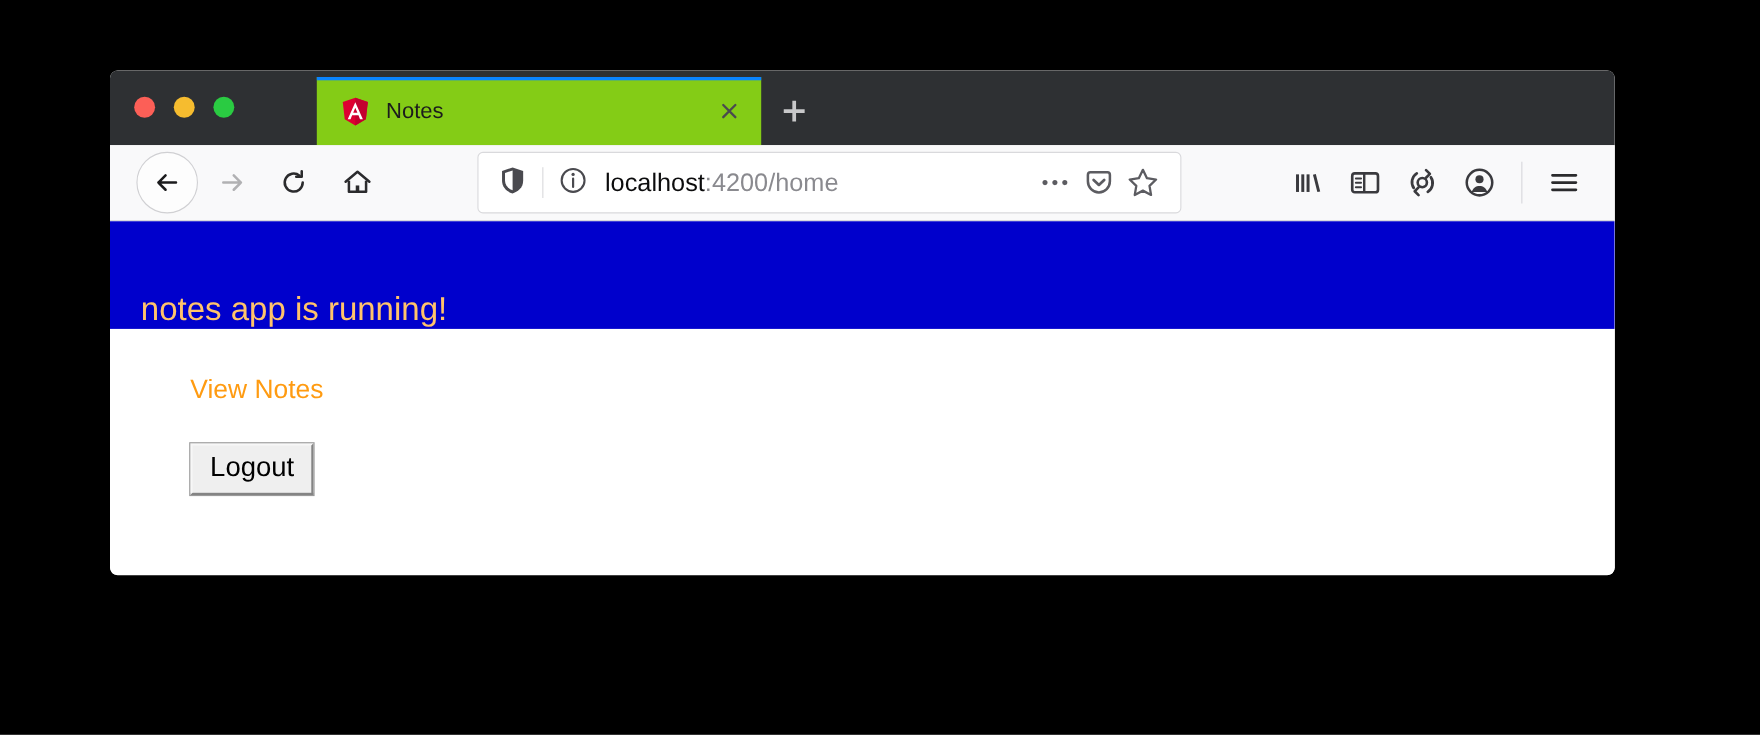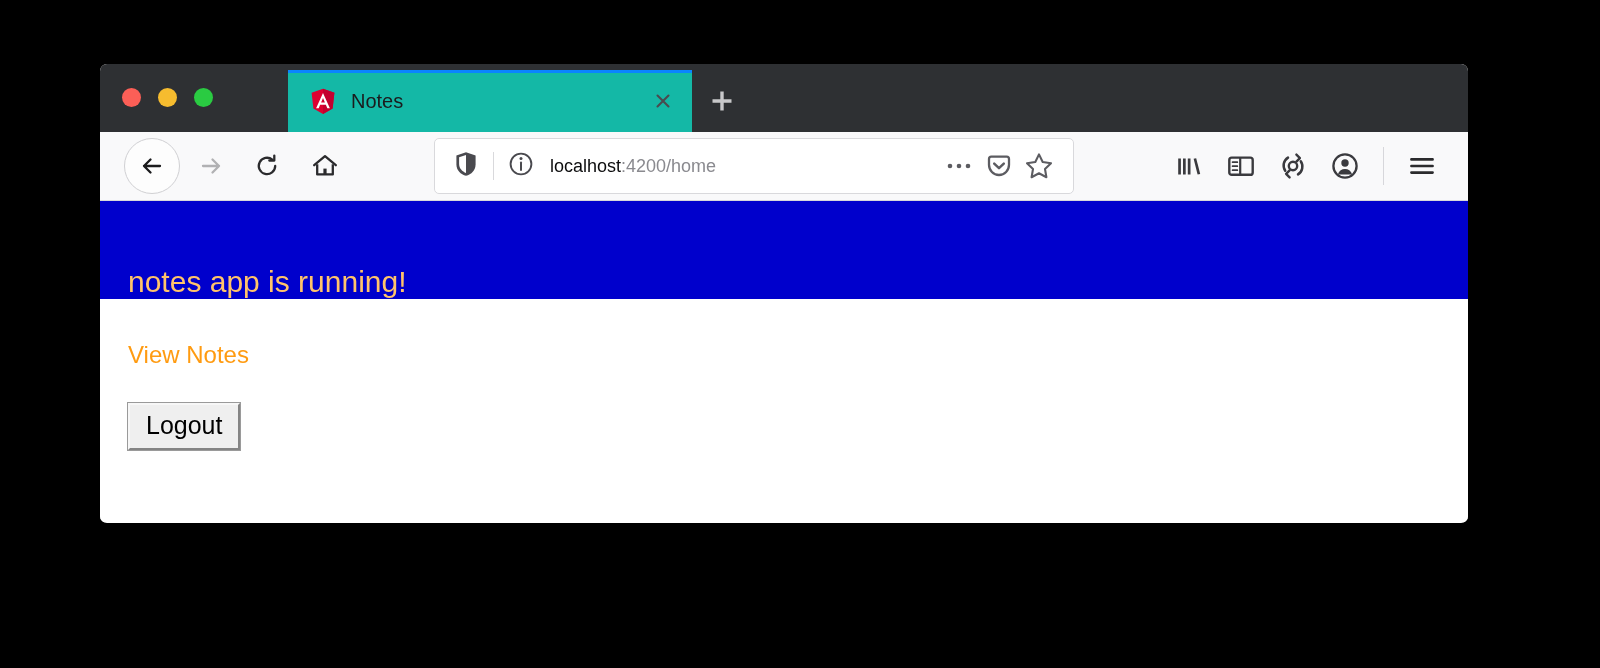--- a/index.html
+++ b/index.html
@@ -56,21 +56,21 @@
     bottom: 0;
     display: flex;
     align-items: flex-end;
     height: 68px;
   }
 
   #active-tab {
     position: relative;
     width: 404px;
     height: 62px;
-    background: #14b8a6;
+    background: #84cc16;
     display: flex;
     align-items: center;
     padding: 0 14px 0 22px;
   }
   #active-tab::before {
     content: "";
     position: absolute;
     left: 0; right: 0; top: 0;
     height: 3px;
     background: #0a84ff;
@@ -170,21 +170,21 @@
     margin-right: 14px;
   }
 
   #page-info-icon {
     flex: 0 0 auto;
     margin-right: 16px;
   }
 
   #url-text {
     flex: 1 1 auto;
-    font-size: 18px;
+    font-size: 23px;
     color: #8a8a8f;
     white-space: nowrap;
     overflow: hidden;
   }
   #url-host { color: #0c0c0d; }
 
   .url-action {
     width: 40px;
     height: 40px;
     display: flex;
@@ -231,20 +231,21 @@
     padding-left: 28px;
   }
   #app-banner-title {
     font-size: 30px;
     color: #ffc36b;
     font-weight: normal;
   }
 
   #app-body {
     padding: 42px 0 0 28px;
+    margin-left: 45px;
   }
 
   #view-notes-link {
     display: inline-block;
     font-size: 24px;
     color: #ff9b11;
     text-decoration: none;
     margin-bottom: 34px;
   }
 

